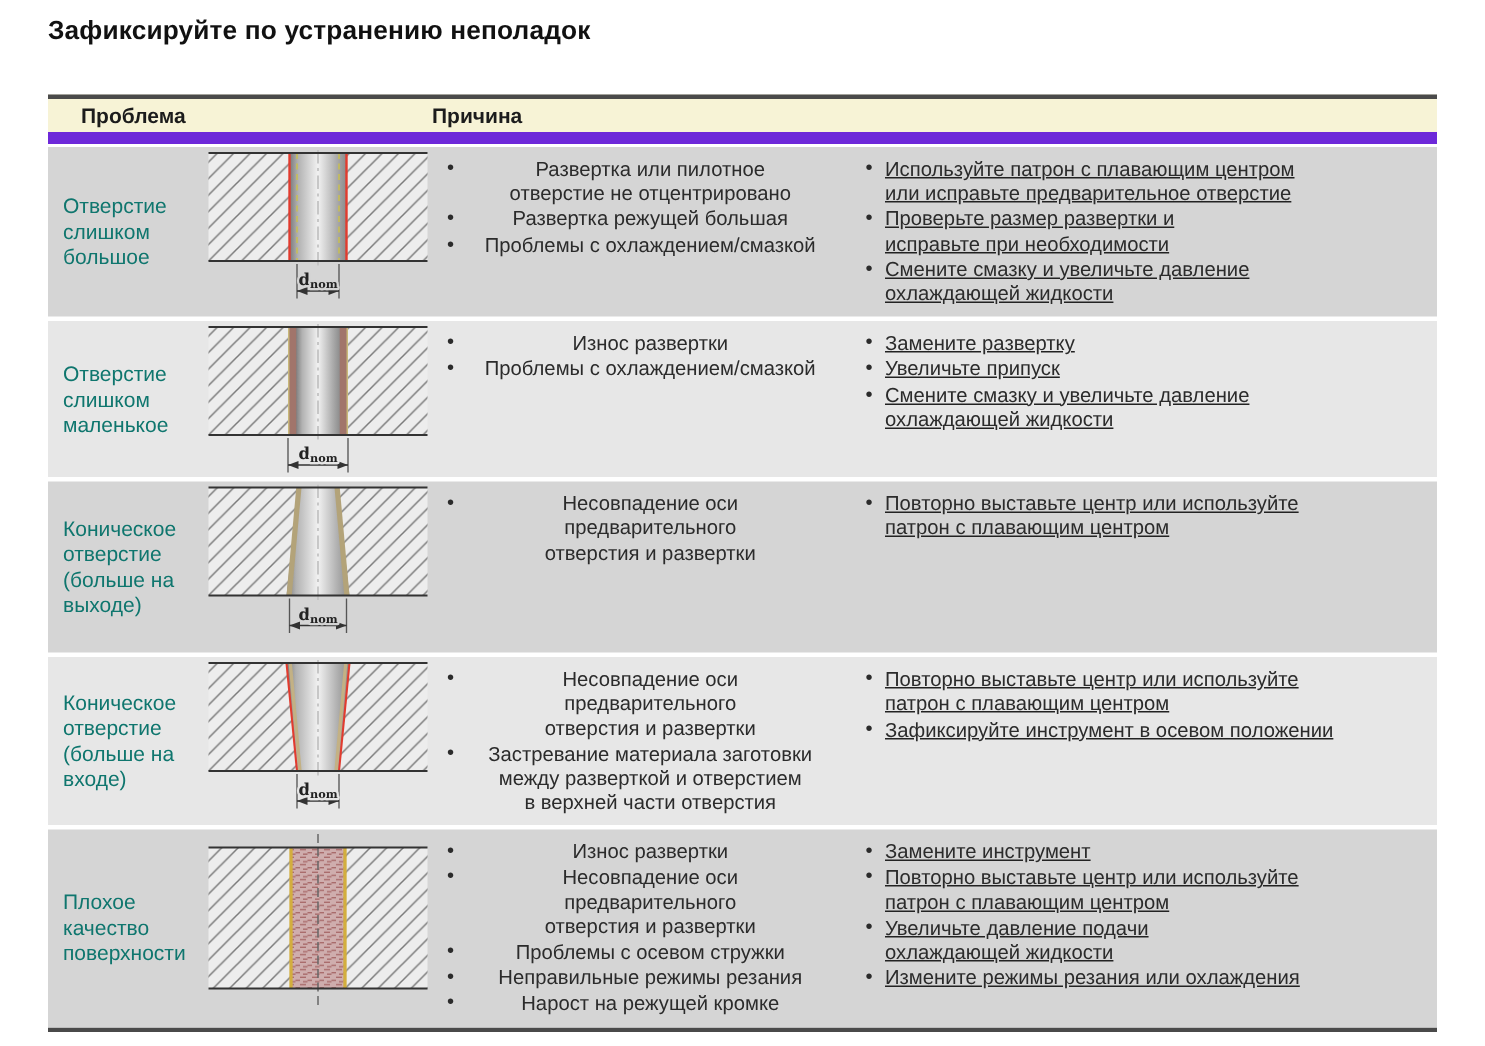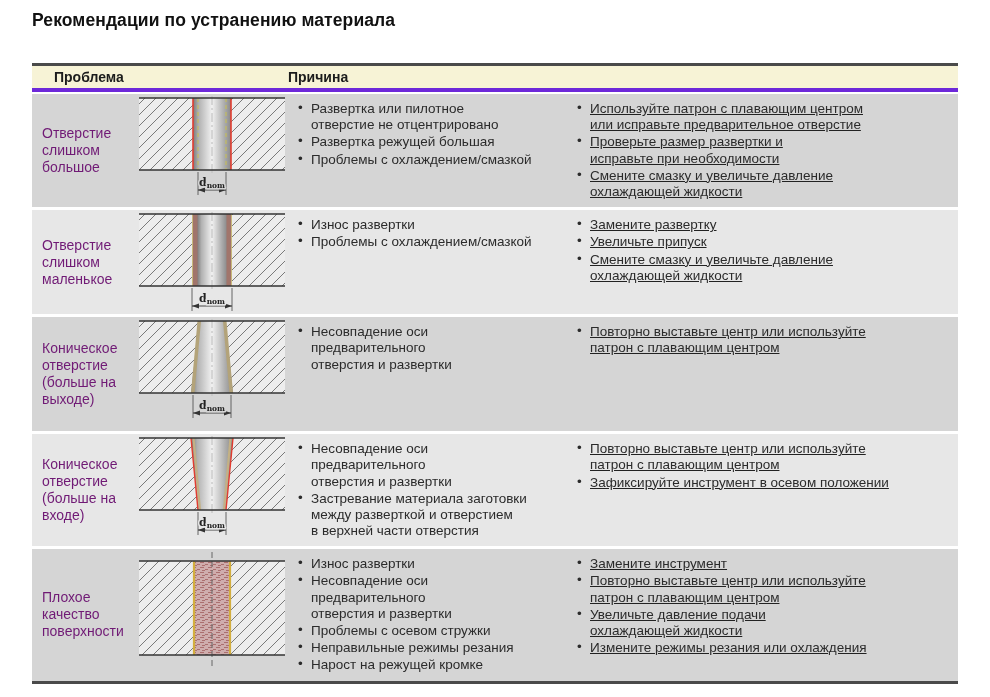--- a/index.html
+++ b/index.html
@@ -7,42 +7,42 @@
     position:relative; width:990px; height:697px; background:#ffffff;
     font-family:"Liberation Sans", sans-serif; color:#222; overflow:hidden;
   }
   .page-title {
     margin:0; position:absolute; left:32px; top:10px;
     font-size:17.5px; font-weight:bold; color:#111; letter-spacing:0.1px;
   }
   .ttable { position:absolute; left:32px; top:63px; width:926px; }
   .thead {
     display:flex; align-items:center; height:22px;
-    background:#f7f3d6; border-top:3px solid #4a4a4a; border-bottom:4px solid #6d28d9;
+    background:#f7f3d6; border-top:3px solid #4a4a4a; border-bottom:8px solid #6d28d9;
     font-weight:bold; font-size:14px; color:#1c1c1c; margin-bottom:2px; box-sizing:content-box;
   }
   .th-problem { width:256px; padding-left:22px; box-sizing:border-box; }
   .th-cause   { width:272px; text-align:left; }
   .th-solution{ flex:1; text-align:center; }
 
   .trow { display:flex; margin-bottom:3px; }
   .trow.odd  { background:#d5d5d5; }
   .trow.even { background:#e7e7e7; }
   .trow:last-child { margin-bottom:0; }
   .ttable { border-bottom:3px solid #4a4a4a; }
 
   .cell-problem { width:256px; display:flex; box-sizing:border-box; }
   .plabel {
     width:104px; padding-left:10px; box-sizing:border-box;
     display:flex; align-items:center;
-    font-size:14px; line-height:1.22; color:#701a75; white-space:pre-line;
+    font-size:14px; line-height:1.22; color:#0f766e; white-space:pre-line;
   }
   .pdiagram { width:152px; padding-top:2px;font-weight:bold; }
 
-  .cell-causes   { width:272px; padding:7px 4px 6px 8px;  box-sizing:border-box; }
+  .cell-causes   { width:272px; padding:7px 4px 6px 8px;  box-sizing:border-box;text-align:center; }
   .cell-solutions{ flex:1;      padding:7px 4px 6px 15px; box-sizing:border-box;text-decoration:underline; }
 
   ul.blist { list-style:none; margin:0; padding:0; font-size:13.5px; line-height:1.2; color:#2b2b2b; }
   ul.blist li { position:relative; padding-left:15px; white-space:pre-line; margin:0 0 1px 0; }
   ul.blist li::before { content:"\2022"; position:absolute; left:2px; top:-1px; }
 
   .r1 { min-height:106px; }
   .r2 { min-height:103px; }
   .r3 { min-height:114px; }
   .r4 { min-height:110px; }
@@ -53,21 +53,21 @@
     font-family:"DejaVu Serif", serif; font-size:11px; fill:#222;
     paint-order:stroke; stroke-width:3px; stroke-linejoin:round;
   }
   .halo-odd  { stroke:#d5d5d5; }
   .halo-even { stroke:#e7e7e7; }
 </style>
 </head>
 <body>
 
 <div class="page">
-  <h1 class="page-title">Рекомендации по устранению материала</h1>
+  <h1 class="page-title">Зафиксируйте по устранению неполадок</h1>
 
   <svg width="0" height="0" style="position:absolute" aria-hidden="true">
     <defs>
       <pattern id="hatch" patternUnits="userSpaceOnUse" width="11" height="11">
         <rect width="11" height="11" fill="#ededed"></rect>
         <path d="M-2,13 L13,-2 M-7.5,7.5 L7.5,-7.5 M3.5,18.5 L18.5,3.5" stroke="#7a7a7a" stroke-width="1"></path>
       </pattern>
       <linearGradient id="metal" x1="0" y1="0" x2="1" y2="0">
         <stop offset="0" stop-color="#7a7a7a"></stop>
         <stop offset="0.15" stop-color="#b2b2b2"></stop>

